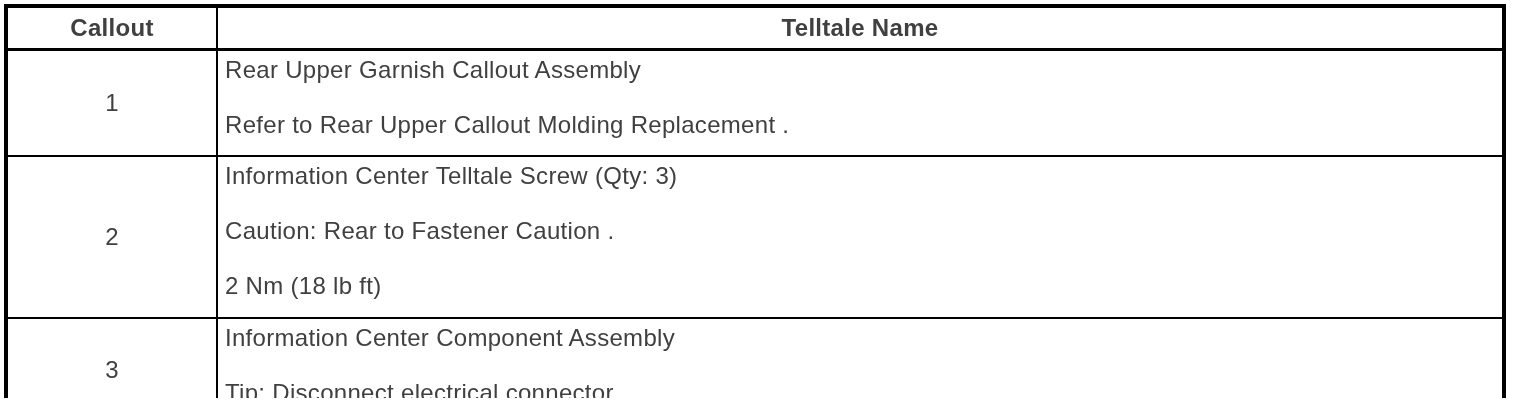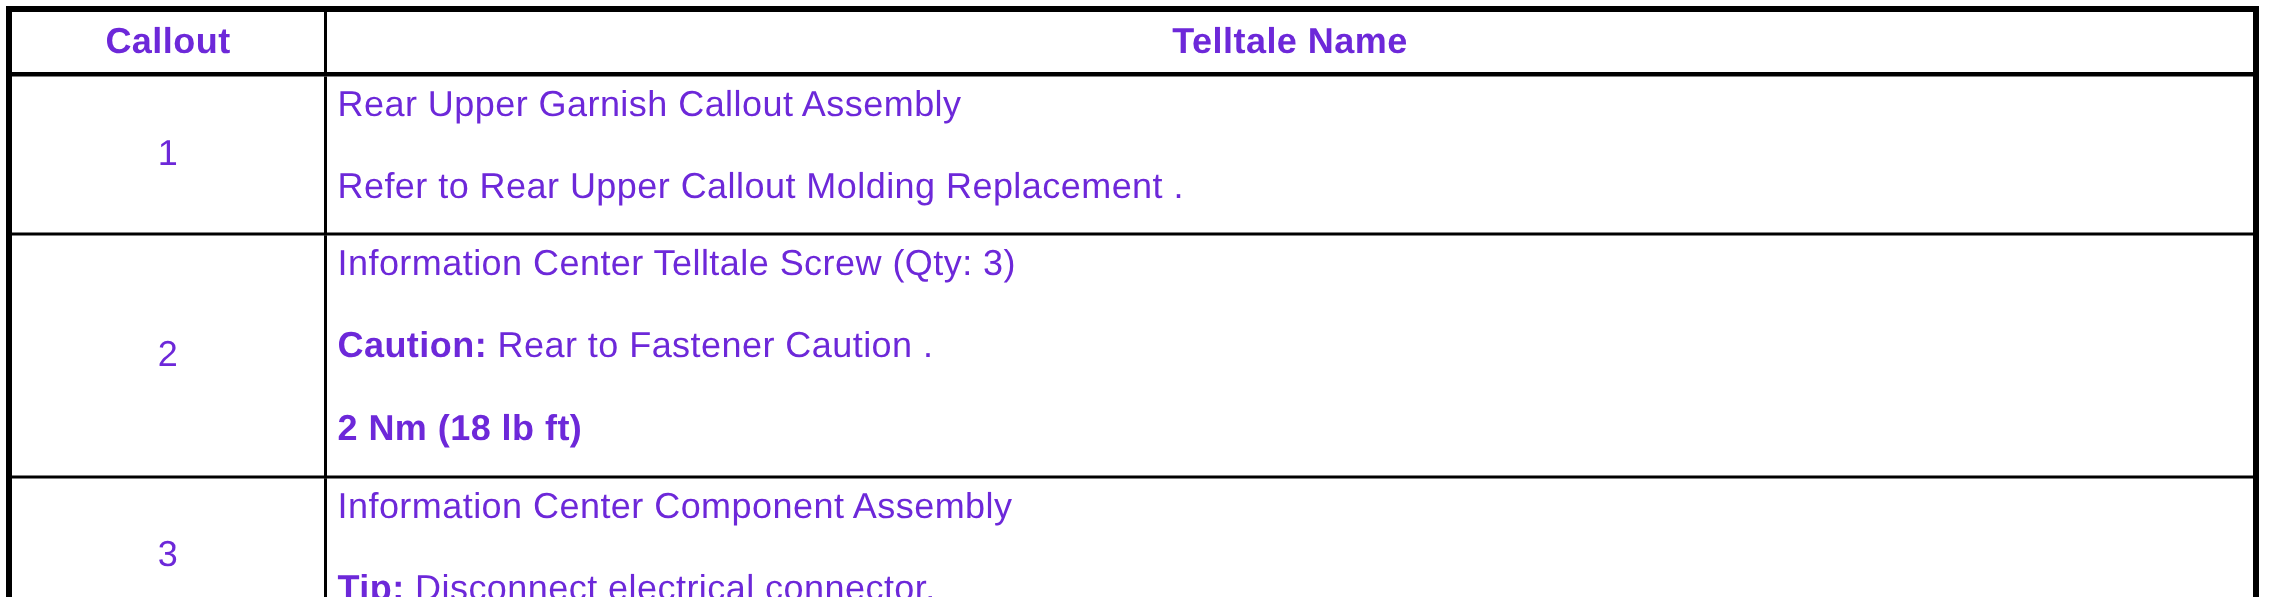--- a/index.html
+++ b/index.html
@@ -6,21 +6,21 @@
     margin: 0;
     padding: 0;
     background: #ffffff;
   }
   .canvas {
     position: relative;
     width: 1520px;
     height: 398px;
     background: #ffffff;
     font-family: "Liberation Sans", sans-serif;
-    color: #6d28d9;
+    color: #404040;
   }
   table.callout-table {
     position: absolute;
     left: 4px;
     top: 4px;
     width: 1502px;
     border-collapse: collapse;
     table-layout: fixed;
     border: 4px solid #000000;
     font-size: 24px;
@@ -48,21 +48,21 @@
   }
   td.component-cell {
     vertical-align: top;
     padding: 5px 6px 5px 7px;
   }
   td.component-cell p {
     margin: 0 0 27px 0;
     line-height: 28px;
   }
   td.component-cell p:last-child { margin-bottom: 0; }
-  td.component-cell strong { font-weight: bold; }
+  td.component-cell strong { font-weight: normal; }
 </style>
 </head>
 <body>
 
 <div class="canvas">
   <table class="callout-table">
     <colgroup>
       <col class="col-callout">
       <col class="col-component">
     </colgroup>

